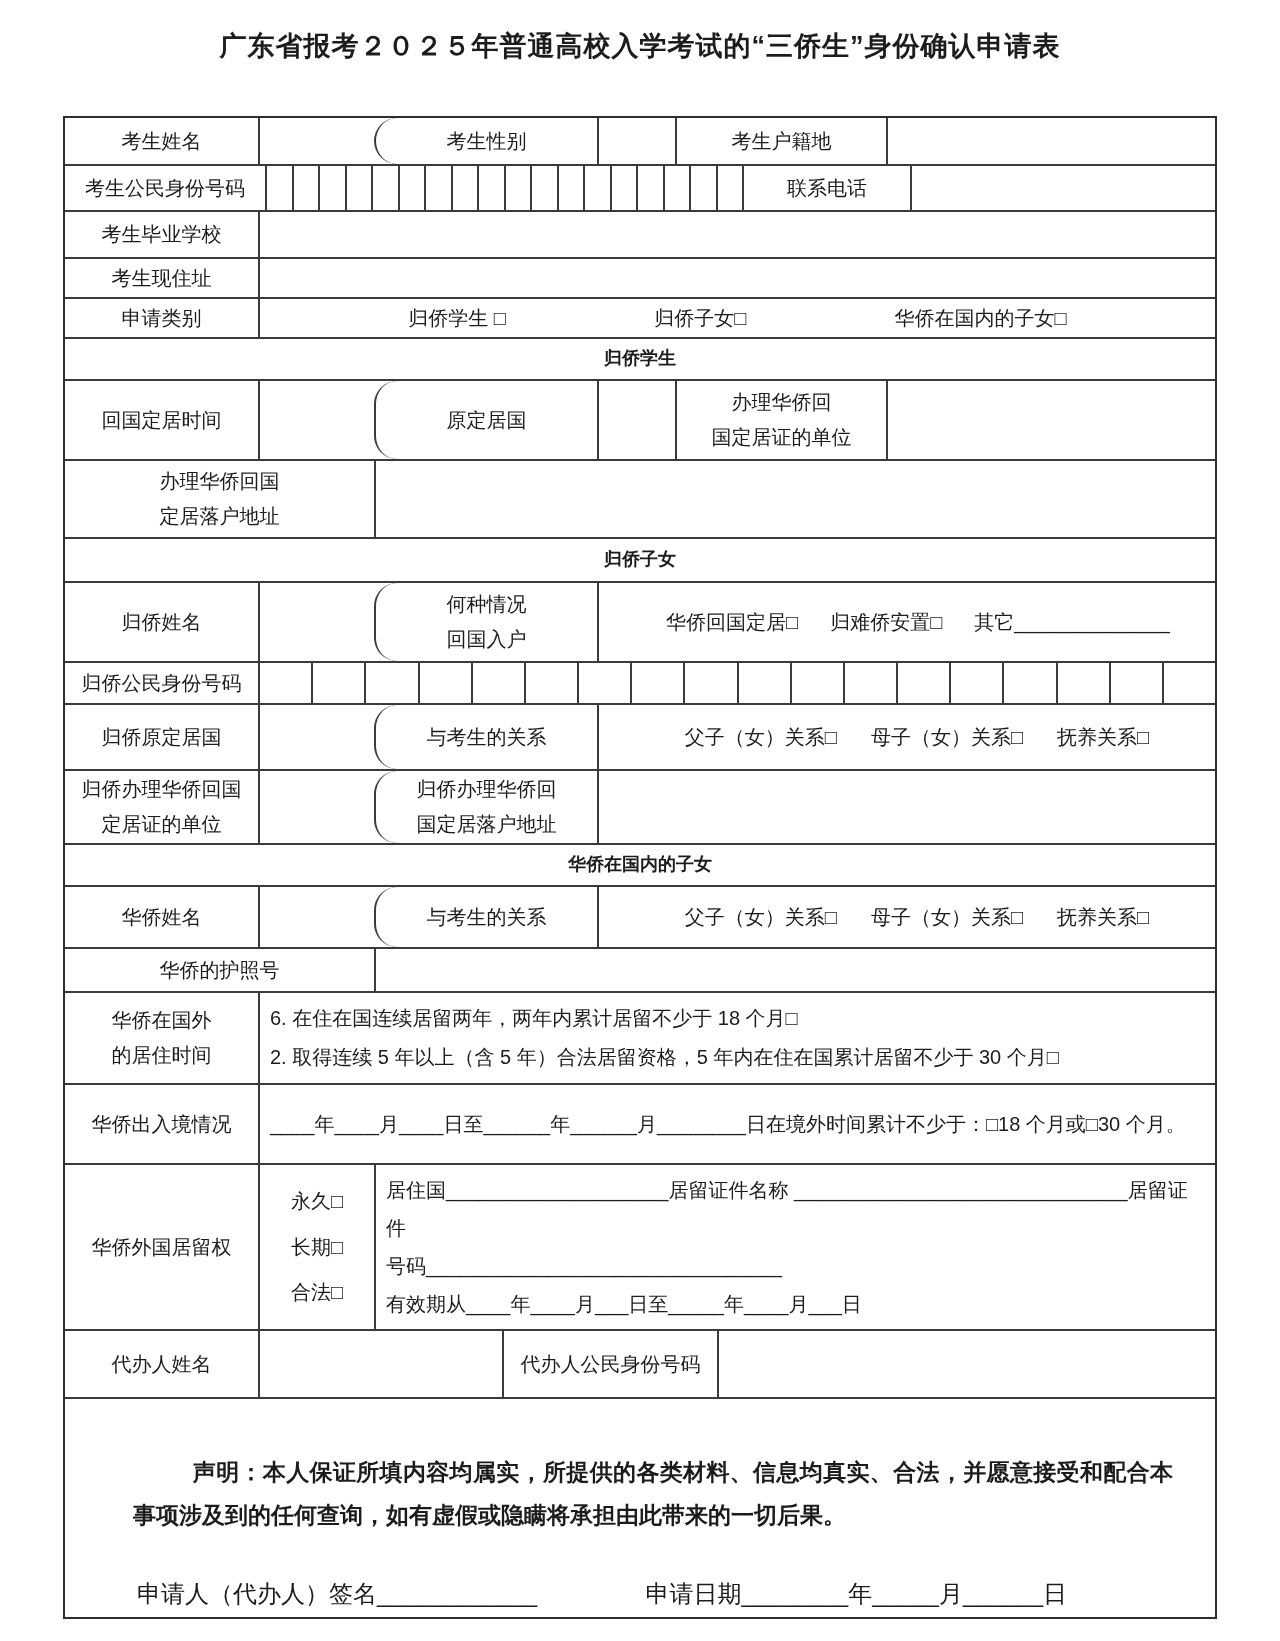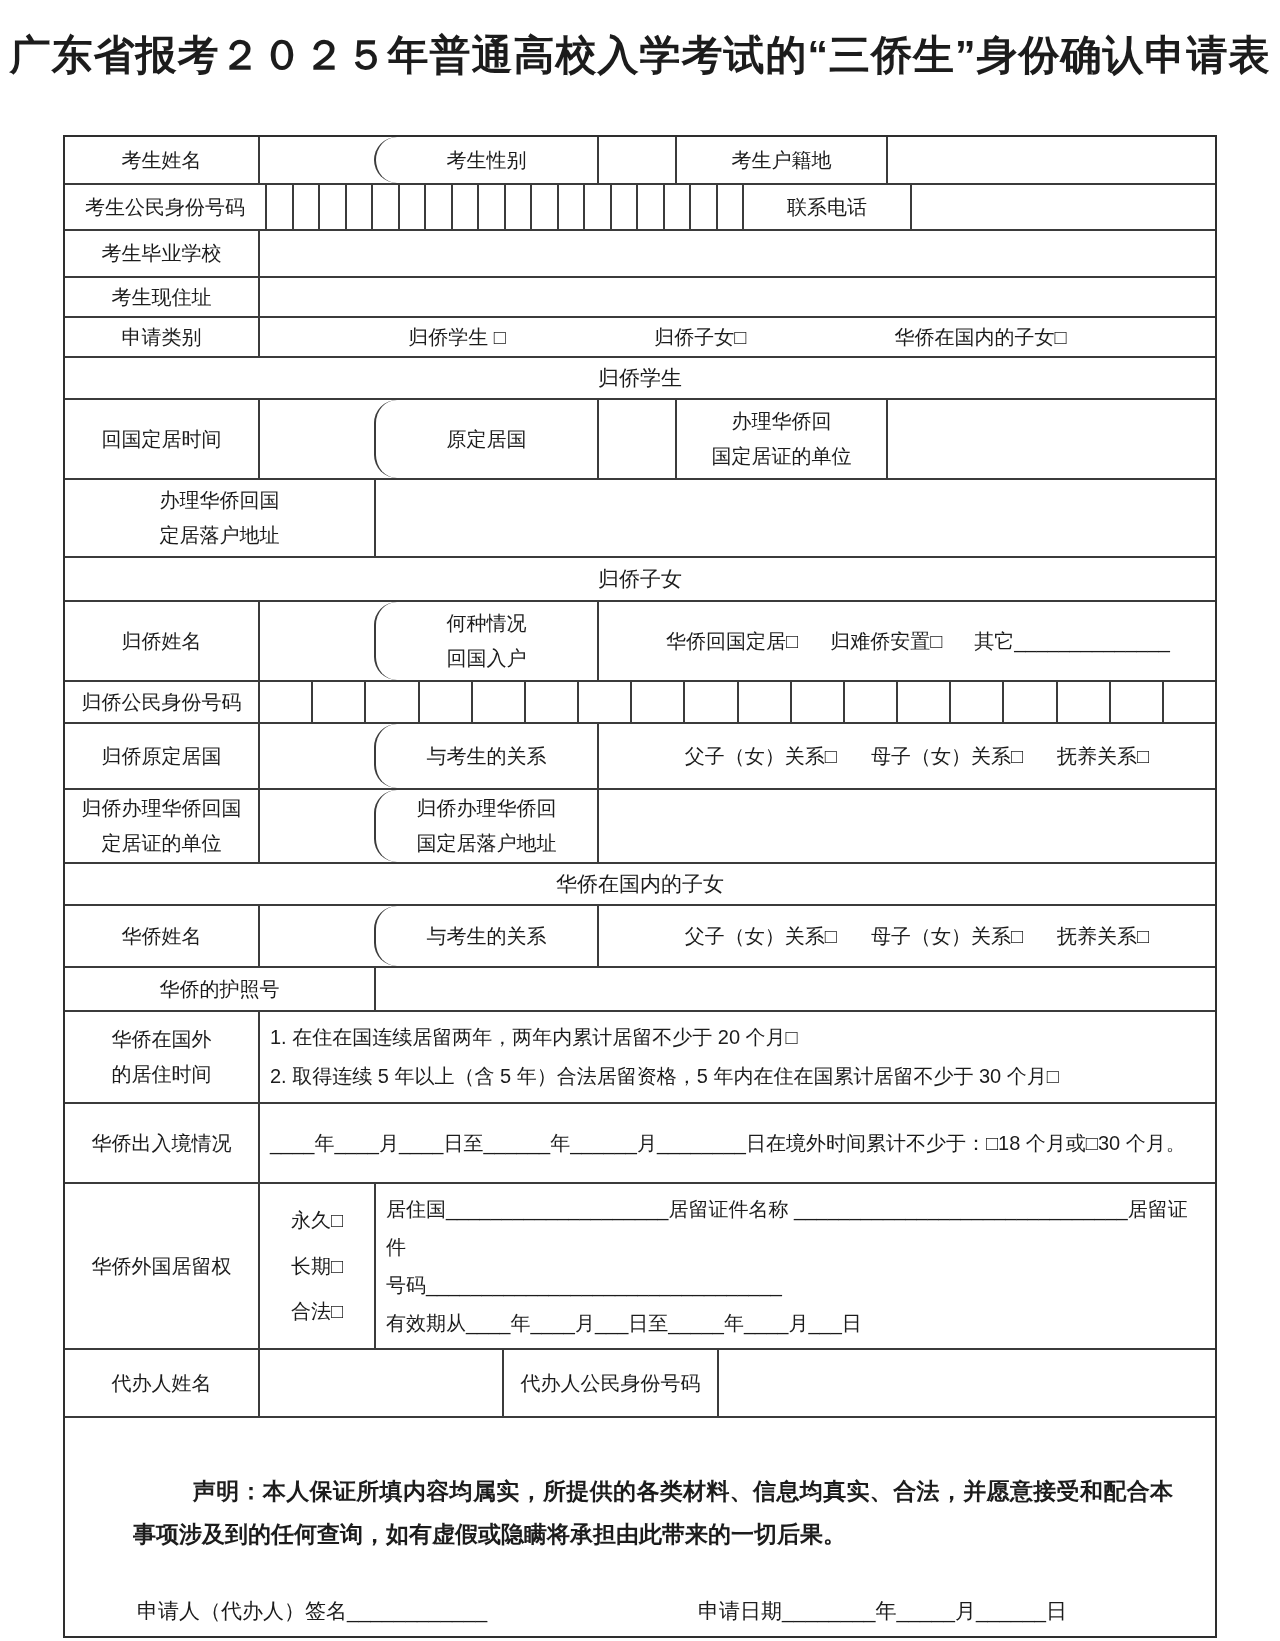--- a/index.html
+++ b/index.html
@@ -4,21 +4,21 @@
 <style>
   html,body{margin:0;padding:0;background:#ffffff;}
   body{
     width:1280px;height:1641px;
     font-family:"Liberation Sans","DejaVu Sans",sans-serif;
     color:#1c1c1c;
     position:relative;
   }
   .title{
     text-align:center;
-    font-size:41px;
+    font-size:27px;
     font-weight:bold;
     letter-spacing:1px;
     margin:0;
     padding-top:28px;
   }
   .form-table{
     width:1150px;
     margin:52px auto 0 auto;
     border:2px solid #2e2e2e;
     font-size:20px;
@@ -34,40 +34,40 @@
   }
   .left{justify-content:flex-start;text-align:left;}
   .c1{width:193px;flex:none;border-radius:17px;}
   .c2{width:116px;flex:none;}
   .c3{width:223px;flex:none;border-radius:23px;}
   .c4{width:78px;flex:none;}
   .c5{width:211px;flex:none;}
   .grow{flex:1;}
   .w12{width:309px;flex:none;}   
   .section-header{
-    font-weight:normal;font-size:21px;
+    font-weight:bold;font-size:18px;
     justify-content:center;width:100%;
   }
   .idcells{display:flex;align-self:stretch;}
   .idcell{flex:1;}
   .idcell + .idcell{border-left:2px solid #3b3b3b;}
   .opts{display:flex;align-items:center;}
   .opts span{white-space:nowrap;}
   .stack{flex-direction:column;align-items:flex-start;justify-content:space-evenly;padding:4px 10px;}
   .stack > span{display:block;}
   .types{flex-direction:column;justify-content:space-evenly;align-items:center;padding:8px 0;}
   .fill{width:100%;padding:6px 10px;box-sizing:border-box;}
   .decl-cell{display:block;border-left:none;margin-left:26px;}
   .decl-text{
     font-weight:bold;font-size:23px;line-height:1.85;
     text-align:justify;text-indent:2.6em;
     margin:52px 42px 0 42px;
   }
   .sig-row{
-    display:flex;margin:42px 0 0 0;font-size:21px;
+    display:flex;margin:42px 0 0 0;font-size:24px;
   }
   .sig-name{margin-left:46px;}
   .sig-date{margin-left:auto;margin-right:148px;}
 </style>
 </head>
 <body>
 
 <h1 class="title">广东省报考２０２５年普通高校入学考试的“三侨生”身份确认申请表</h1>
 
 <div class="form-table">
@@ -223,21 +223,21 @@
 
   <div class="row" style="min-height:42px">
     <div class="cell w12">华侨的护照号</div>
     <div class="cell grow"></div>
   </div>
 
   <div class="row" style="min-height:90px">
     <div class="cell c1">华侨在国外
 的居住时间</div>
     <div class="cell grow stack">
-      <span>1. 在住在国连续居留两年，两年内累计居留不少于 20 个月□</span>
+      <span>6. 在住在国连续居留两年，两年内累计居留不少于 18 个月□</span>
       <span>2. 取得连续 5 年以上（含 5 年）合法居留资格，5 年内在住在国累计居留不少于 30 个月□</span>
     </div>
   </div>
 
   <div class="row" style="min-height:78px">
     <div class="cell c1">华侨出入境情况</div>
     <div class="cell grow left">
       <span class="fill">____年____月____日至______年______月________日在境外时间累计不少于：□18 个月或□30 个月。</span>
     </div>
   </div>

